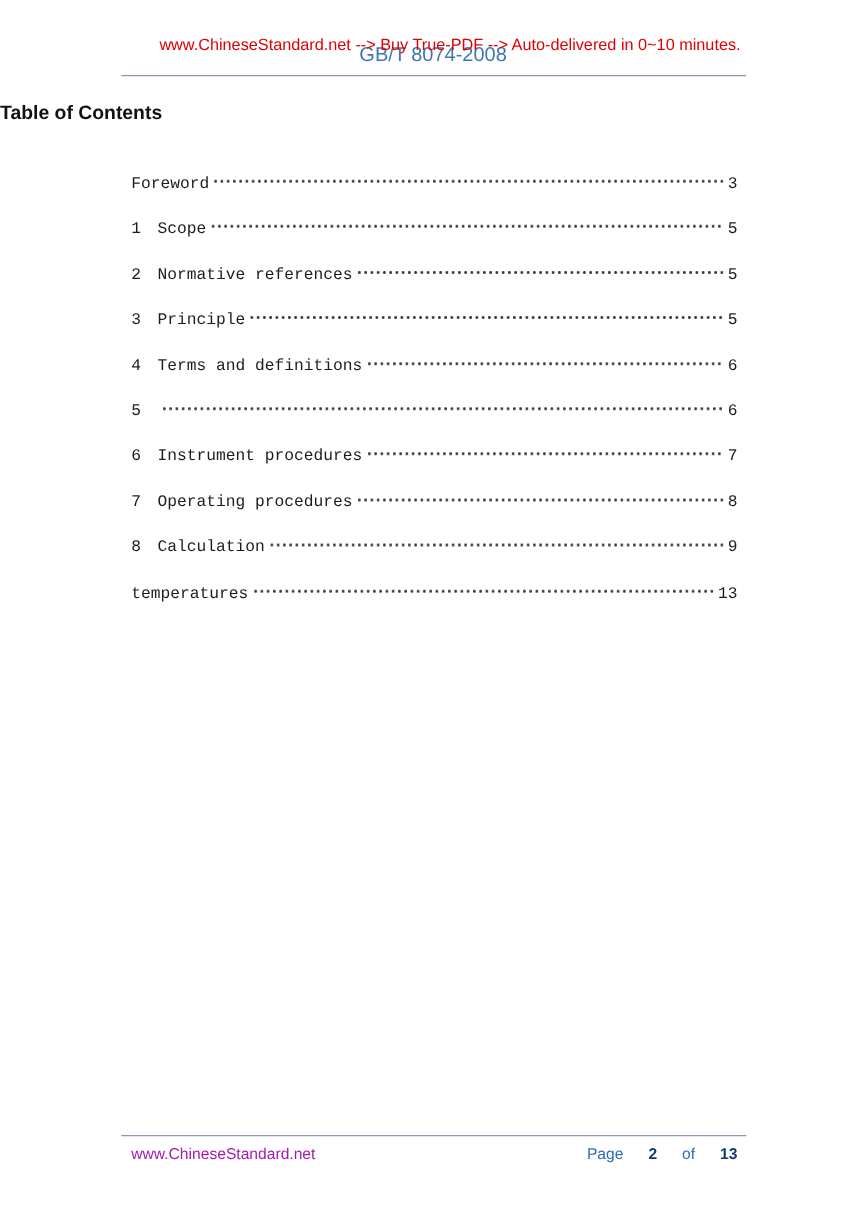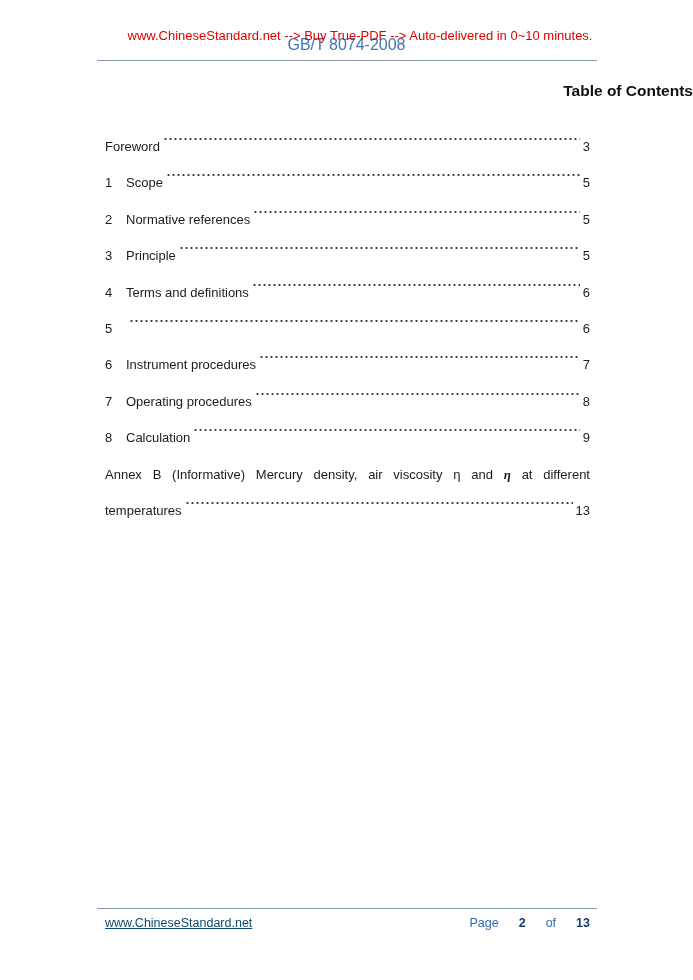--- a/index.html
+++ b/index.html
@@ -23,31 +23,31 @@
     text-align: center; font-size: 13px; color: #e00000; z-index: 2; padding-left: 27px;
   }
   .header-rule {
     position: absolute; top: 60px; left: 97px; width: 500px;
     border-top: 1px solid #8a99ad;
   }
 
   
   .page-title {
     position: absolute; top: 82px; left: 0; width: 100%;
-    text-align: right; font-size: 15.5px; font-weight: bold; color: #111;
+    text-align: left; font-size: 15.5px; font-weight: bold; color: #111;
   }
 
   
   .toc {
     position: absolute; top: 137px; left: 105px; width: 485px;
     font-size: 13px; color: #1c1c1c;
   }
   .toc-row {
-    display: flex; align-items: flex-start;
-    height: 20px; line-height: 20px; margin-bottom: 16.4px;
+    display: flex; align-items: center;
+    height: 20px; line-height: 20px; margin-bottom: 16.4px; font-family: Liberation Mono, monospace;
   }
   .toc-num { width: 21px; flex: 0 0 21px; }
   .toc-label { white-space: nowrap; }
   .toc-leader {
     flex: 1 1 auto; height: 4px; margin: 0 3px 4px 3px;
     background-image: radial-gradient(circle, #3a3a3a 1px, transparent 1.2px);
     background-size: 5px 4px;
     background-repeat: repeat-x;
     background-position: left bottom;
   }
@@ -65,21 +65,21 @@
   
   .footer-rule {
     position: absolute; top: 908px; left: 97px; width: 500px;
     border-top: 1px solid #8a99ad;
   }
   .footer {
     position: absolute; top: 916px; left: 105px; width: 485px;
     display: flex; justify-content: space-between; align-items: baseline;
     font-size: 12.5px;
   }
-  .footer-link { color: #0c4a6e; text-decoration: underline; cursor: pointer; }
+  .footer-link { color: #a21caf; cursor: pointer; }
   .footer-page { display: flex; gap: 20px; color: #2d6cb5; }
   .footer-page .pagenum { color: #123c6b; font-weight: bold; }
 </style>
 </head>
 <body>
 
 <div class="page">
 
   <div class="doc-code">GB/T 8074-2008</div>
   <div class="notice">www.ChineseStandard.net --&gt; Buy True-PDF --&gt; Auto-delivered in 0~10 minutes.</div>
@@ -145,21 +145,20 @@
 
     <div class="toc-row">
       <span class="toc-num">8</span>
       <span class="toc-label">Calculation</span>
       <span class="toc-leader"></span>
       <span class="toc-page">9</span>
     </div>
 
 
     <div>
-      <div class="annexb-line1"><span>Annex B (Informative) Mercury density, air viscosity η and </span><span class="eta-bold">η</span><span> at different</span></div>
       <div class="toc-row">
         <span class="toc-label">temperatures</span>
         <span class="toc-leader"></span>
         <span class="toc-page">13</span>
       </div>
     </div>
 
   </div>
 
   <div class="footer-rule"></div>

